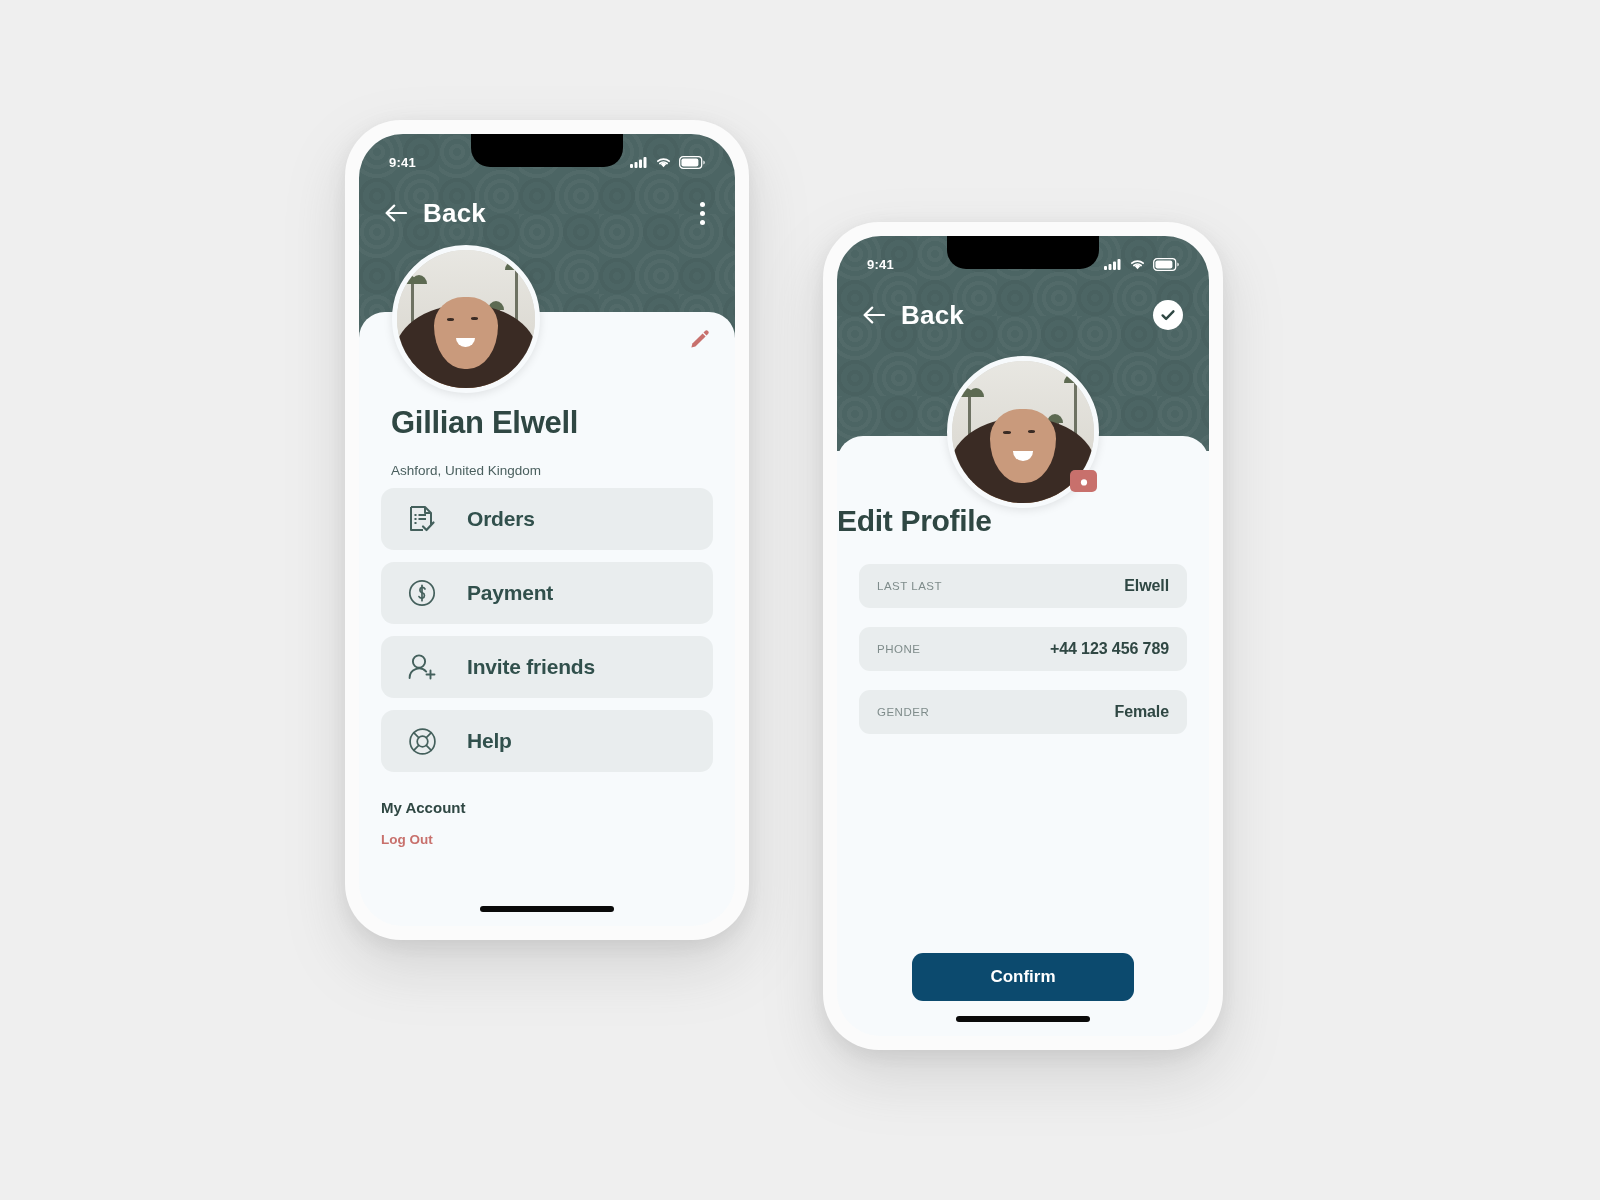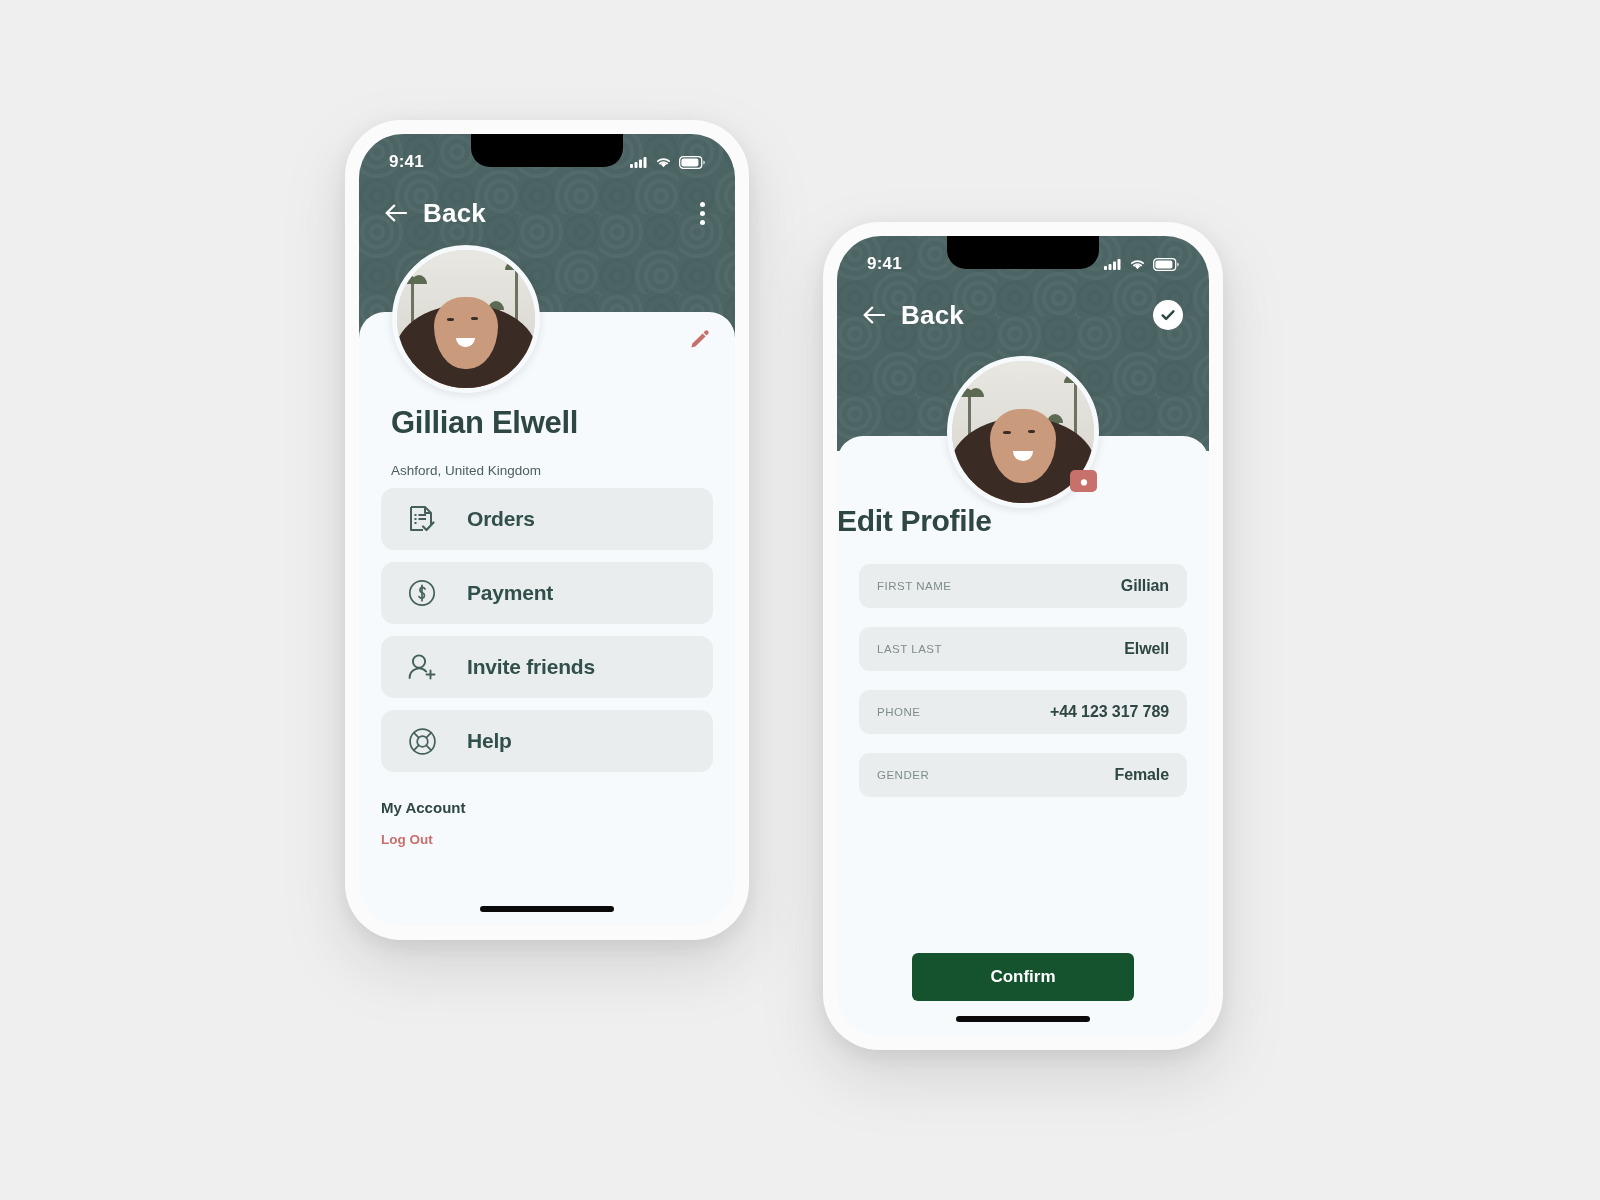--- a/index.html
+++ b/index.html
@@ -69,21 +69,21 @@
     height: 48px;
     display: flex;
     align-items: center;
     justify-content: space-between;
     padding: 0 30px;
     box-sizing: border-box;
     z-index: 6;
     color: #ffffff;
   }
   .status-time {
-    font-size: 17px;
+    font-size: 13px;
     font-weight: bold;
     letter-spacing: 0.2px;
     margin-top: 8px;
   }
   .status-icons {
     display: flex;
     align-items: center;
     gap: 7px;
     margin-top: 8px;
   }
@@ -337,22 +337,22 @@
     font-size: 16px;
     position: relative;
     top: 3px;
   }
   .confirm-btn {
     position: absolute;
     left: 75px;
     right: 75px;
     top: 717px;
     height: 48px;
-    border-radius: 6px;
-    background: #14532d;
+    border-radius: 11px;
+    background: #0c4a6e;
     color: #ffffff;
     font-size: 17px;
     font-weight: bold;
     display: flex;
     align-items: center;
     justify-content: center;
     cursor: pointer;
     border: none;
     font-family: "Liberation Sans", sans-serif;
     z-index: 4;
@@ -640,33 +640,29 @@
         <rect x="0" y="2" width="16" height="11" rx="2.2" fill="#c8706c"></rect>
         <rect x="5" y="0" width="6" height="3" rx="1" fill="#c8706c"></rect>
         <circle cx="8" cy="7.4" r="3.1" fill="#ffffff"></circle>
       </svg>
     </div>
 
     <div class="edit-title">Edit Profile</div>
 
     <div class="form-list">
 
-      <div class="form-row">
-        <span class="form-label">FIRST NAME</span>
-        <span class="form-value">Gillian</span>
-      </div>
 
       <div class="form-row">
         <span class="form-label">LAST LAST</span>
         <span class="form-value">Elwell</span>
       </div>
 
       <div class="form-row">
         <span class="form-label">PHONE</span>
-        <span class="form-value">+44 123 317 789</span>
+        <span class="form-value">+44 123 456 789</span>
       </div>
 
 
       <div class="form-row">
         <span class="form-label">GENDER</span>
         <span class="form-value">Female</span>
       </div>
 
 
     </div>

